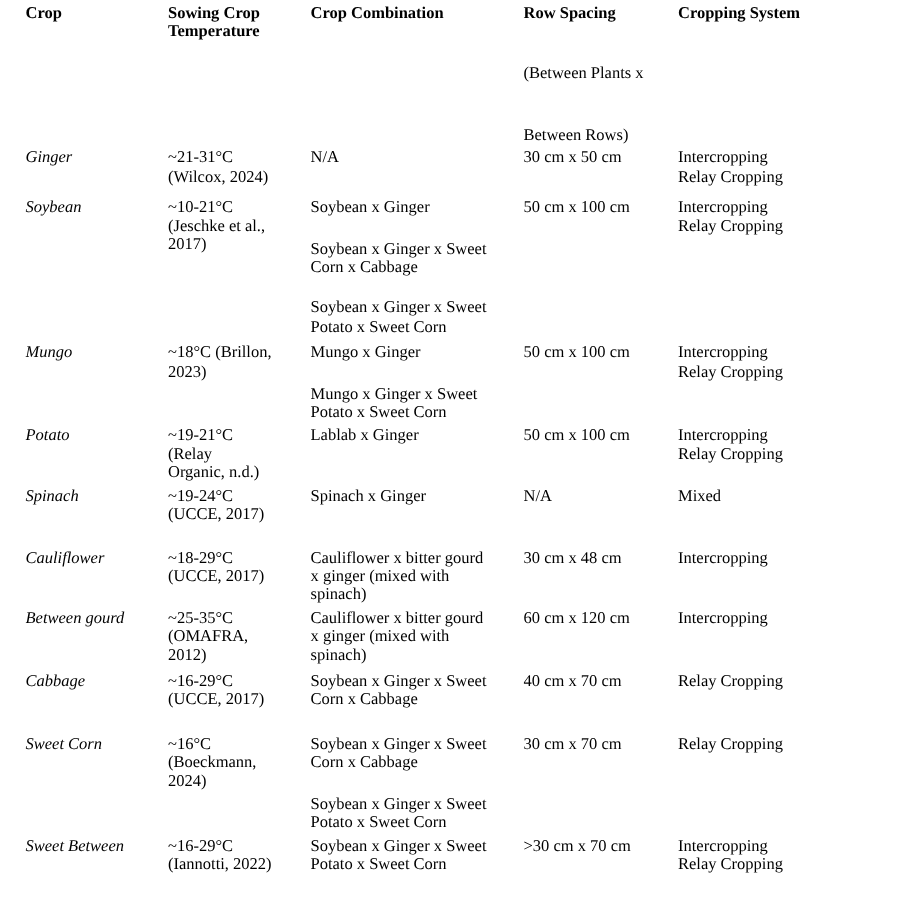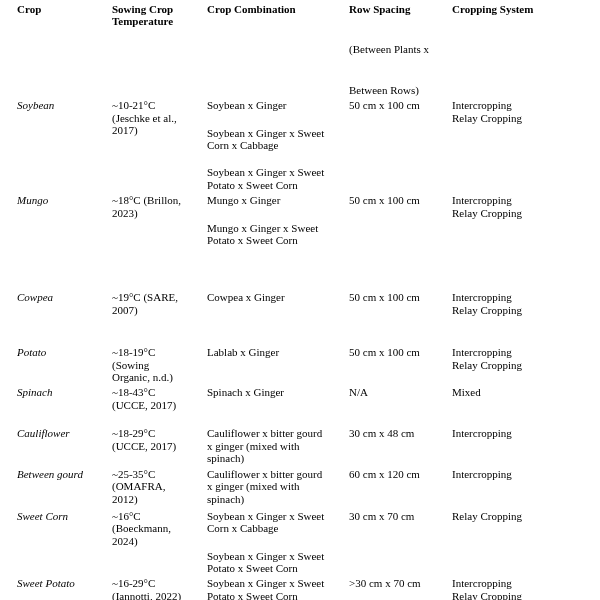--- a/index.html
+++ b/index.html
@@ -80,20 +80,41 @@
             <div class="subline">Between Rows)</div>
           </th>
           <th class="header-cell">
             <div class="hline">Cropping System</div>
           </th>
         </tr>
     </thead>
     <tbody id="table-body">
         <tr class="table-row">
           <td class="crop-cell">
+            <div class="cell-line">Ginger</div>
+          </td>
+          <td class="temp-cell">
+            <div class="cell-line">~21-31°C</div>
+            <div class="cell-line">(Wilcox, 2024)</div>
+          </td>
+          <td class="combo-cell">
+            <div class="combo-para">
+              <div class="cell-line">N/A</div>
+            </div>
+          </td>
+          <td class="spacing-cell">
+            <div class="cell-line">30 cm x 50 cm</div>
+          </td>
+          <td class="system-cell">
+            <div class="cell-line">Intercropping</div>
+            <div class="cell-line">Relay Cropping</div>
+          </td>
+        </tr>
+        <tr class="table-row">
+          <td class="crop-cell">
             <div class="cell-line">Soybean</div>
           </td>
           <td class="temp-cell">
             <div class="cell-line">~10-21°C</div>
             <div class="cell-line">(Jeschke et al.,</div>
             <div class="cell-line">2017)</div>
           </td>
           <td class="combo-cell">
             <div class="combo-para">
               <div class="cell-line">Soybean x Ginger</div>
@@ -135,67 +156,46 @@
           <td class="spacing-cell">
             <div class="cell-line">50 cm x 100 cm</div>
           </td>
           <td class="system-cell">
             <div class="cell-line">Intercropping</div>
             <div class="cell-line">Relay Cropping</div>
           </td>
         </tr>
         <tr class="table-row">
           <td class="crop-cell">
-            <div class="cell-line">Cowpea</div>
-          </td>
-          <td class="temp-cell">
-            <div class="cell-line">~19°C (SARE,</div>
-            <div class="cell-line">2007)</div>
-          </td>
-          <td class="combo-cell">
-            <div class="combo-para">
-              <div class="cell-line">Cowpea x Ginger</div>
+            <div class="cell-line">Potato</div>
+          </td>
+          <td class="temp-cell">
+            <div class="cell-line">~19-21°C</div>
+            <div class="cell-line">(Relay</div>
+            <div class="cell-line">Organic, n.d.)</div>
+          </td>
+          <td class="combo-cell">
+            <div class="combo-para">
+              <div class="cell-line">Lablab x Ginger</div>
             </div>
           </td>
           <td class="spacing-cell">
             <div class="cell-line">50 cm x 100 cm</div>
           </td>
           <td class="system-cell">
             <div class="cell-line">Intercropping</div>
             <div class="cell-line">Relay Cropping</div>
           </td>
         </tr>
         <tr class="table-row">
           <td class="crop-cell">
-            <div class="cell-line">Potato</div>
-          </td>
-          <td class="temp-cell">
-            <div class="cell-line">~18-19°C</div>
-            <div class="cell-line">(Sowing</div>
-            <div class="cell-line">Organic, n.d.)</div>
-          </td>
-          <td class="combo-cell">
-            <div class="combo-para">
-              <div class="cell-line">Lablab x Ginger</div>
-            </div>
-          </td>
-          <td class="spacing-cell">
-            <div class="cell-line">50 cm x 100 cm</div>
-          </td>
-          <td class="system-cell">
-            <div class="cell-line">Intercropping</div>
-            <div class="cell-line">Relay Cropping</div>
-          </td>
-        </tr>
-        <tr class="table-row">
-          <td class="crop-cell">
             <div class="cell-line">Spinach</div>
           </td>
           <td class="temp-cell">
-            <div class="cell-line">~18-43°C</div>
+            <div class="cell-line">~19-24°C</div>
             <div class="cell-line">(UCCE, 2017)</div>
           </td>
           <td class="combo-cell">
             <div class="combo-para">
               <div class="cell-line">Spinach x Ginger</div>
             </div>
           </td>
           <td class="spacing-cell">
             <div class="cell-line">N/A</div>
           </td>
@@ -243,20 +243,41 @@
           </td>
           <td class="spacing-cell">
             <div class="cell-line">60 cm x 120 cm</div>
           </td>
           <td class="system-cell">
             <div class="cell-line">Intercropping</div>
           </td>
         </tr>
         <tr class="table-row">
           <td class="crop-cell">
+            <div class="cell-line">Cabbage</div>
+          </td>
+          <td class="temp-cell">
+            <div class="cell-line">~16-29°C</div>
+            <div class="cell-line">(UCCE, 2017)</div>
+          </td>
+          <td class="combo-cell">
+            <div class="combo-para">
+              <div class="cell-line">Soybean x Ginger x Sweet</div>
+              <div class="cell-line">Corn x Cabbage</div>
+            </div>
+          </td>
+          <td class="spacing-cell">
+            <div class="cell-line">40 cm x 70 cm</div>
+          </td>
+          <td class="system-cell">
+            <div class="cell-line">Relay Cropping</div>
+          </td>
+        </tr>
+        <tr class="table-row">
+          <td class="crop-cell">
             <div class="cell-line">Sweet Corn</div>
           </td>
           <td class="temp-cell">
             <div class="cell-line">~16°C</div>
             <div class="cell-line">(Boeckmann,</div>
             <div class="cell-line">2024)</div>
           </td>
           <td class="combo-cell">
             <div class="combo-para">
               <div class="cell-line">Soybean x Ginger x Sweet</div>
@@ -269,21 +290,21 @@
           </td>
           <td class="spacing-cell">
             <div class="cell-line">30 cm x 70 cm</div>
           </td>
           <td class="system-cell">
             <div class="cell-line">Relay Cropping</div>
           </td>
         </tr>
         <tr class="table-row">
           <td class="crop-cell">
-            <div class="cell-line">Sweet Potato</div>
+            <div class="cell-line">Sweet Between</div>
           </td>
           <td class="temp-cell">
             <div class="cell-line">~16-29°C</div>
             <div class="cell-line">(Iannotti, 2022)</div>
           </td>
           <td class="combo-cell">
             <div class="combo-para">
               <div class="cell-line">Soybean x Ginger x Sweet</div>
               <div class="cell-line">Potato x Sweet Corn</div>
             </div>

